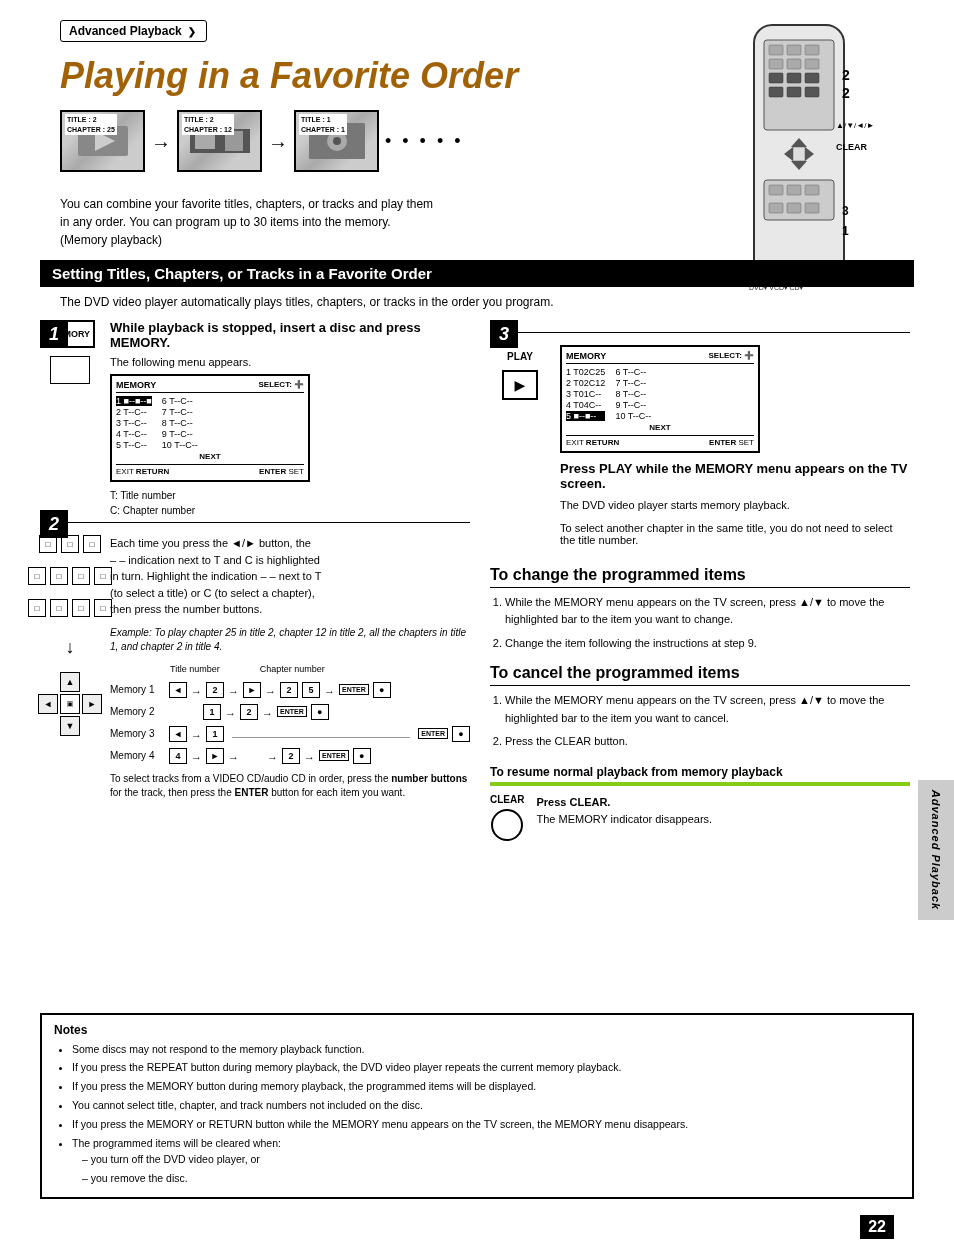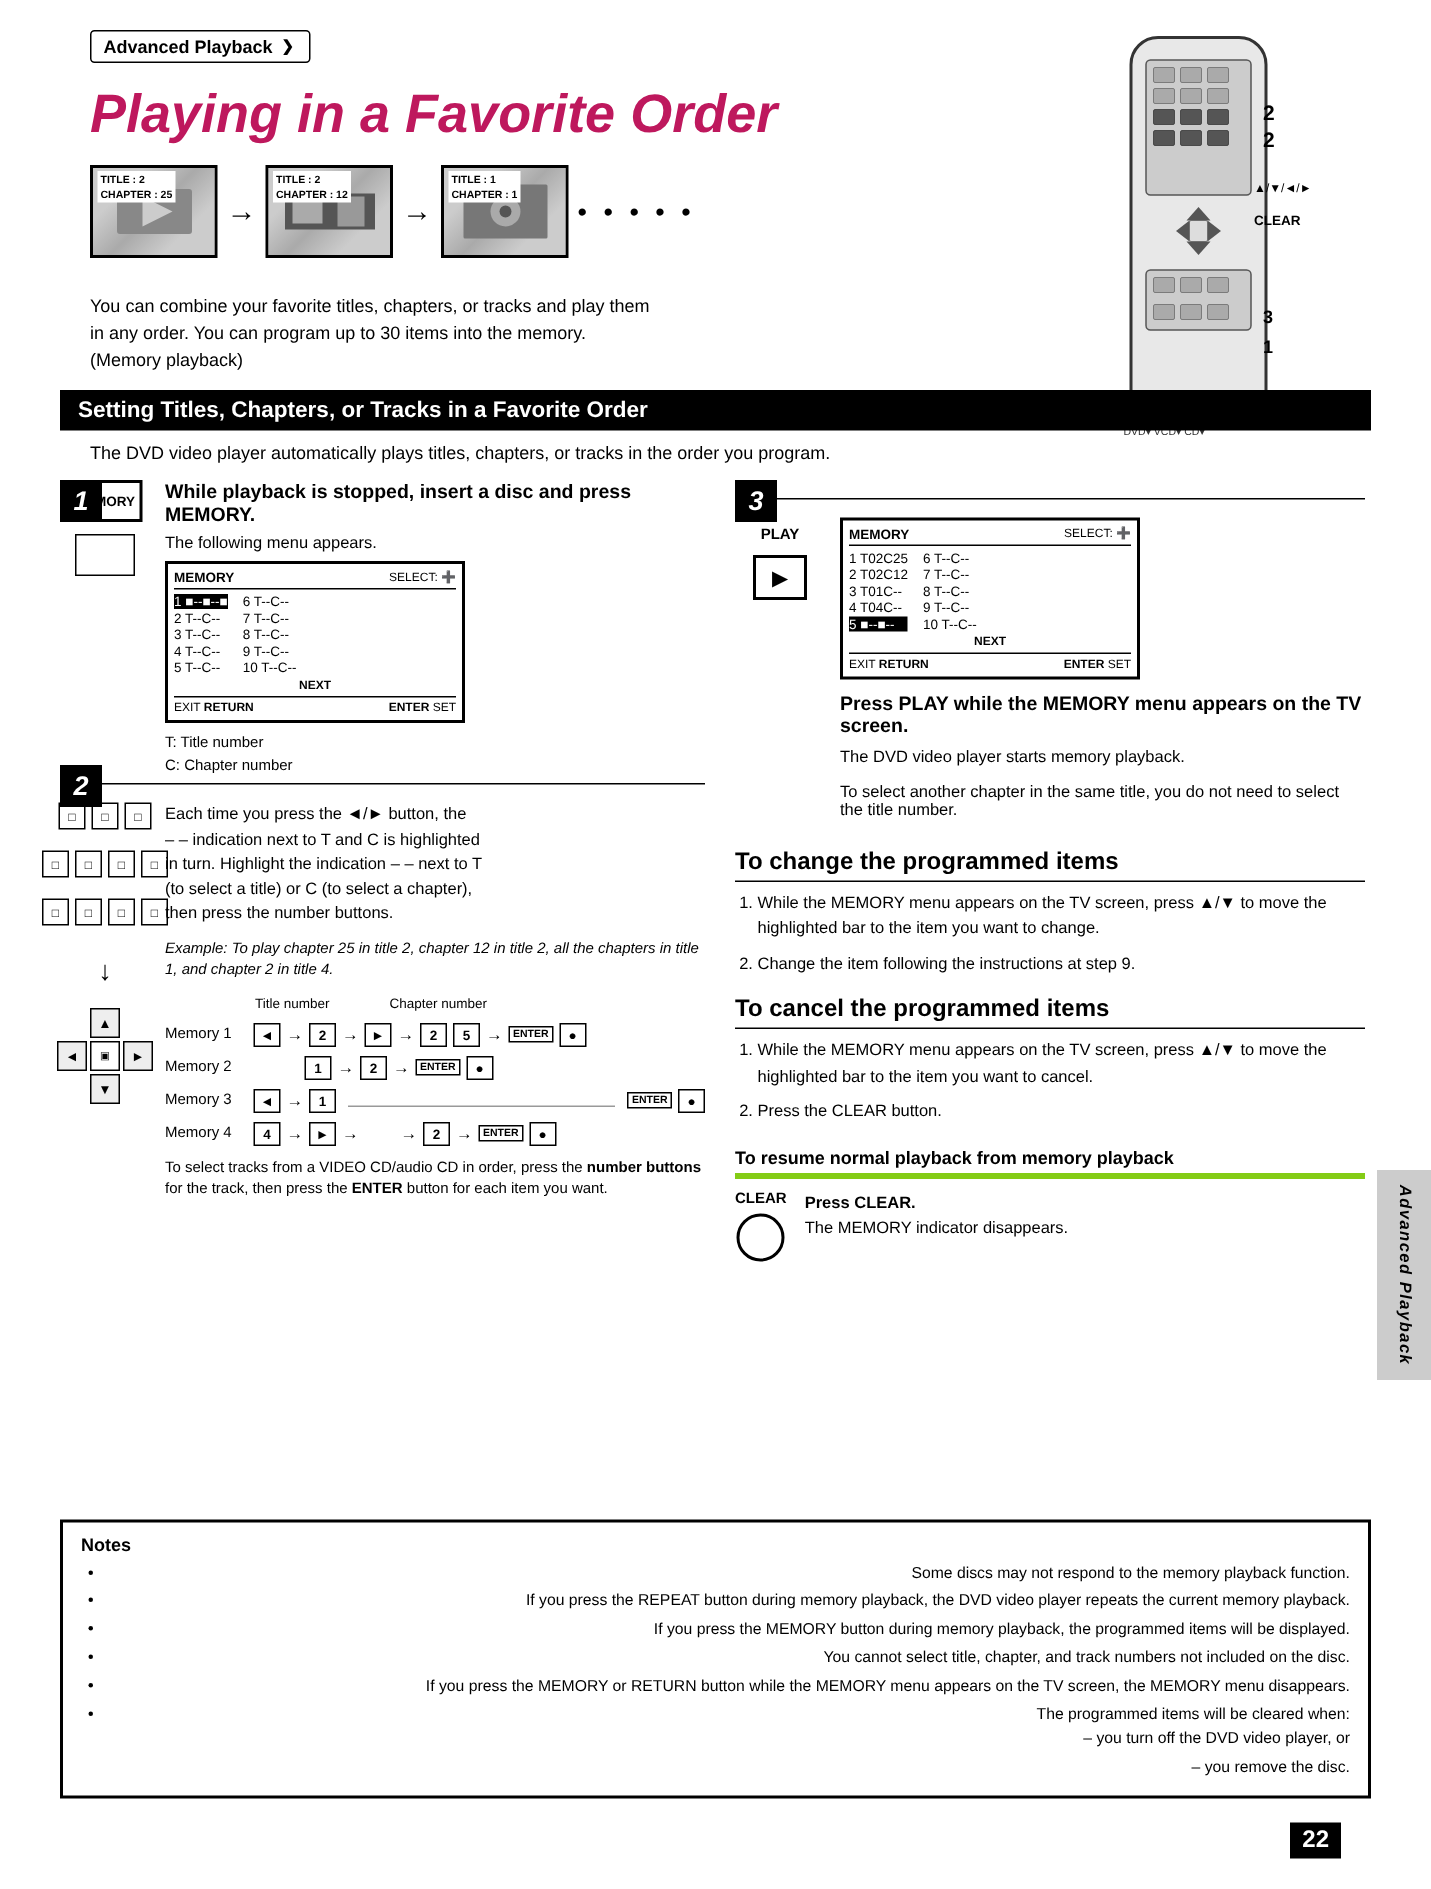--- a/index.html
+++ b/index.html
@@ -52,21 +52,21 @@
     }
 
     
     .main-title {
       position: absolute;
       top: 55px;
       left: 60px;
       font-size: 36px;
       font-weight: bold;
       font-style: italic;
-      color: #be185d;
+      color: #a16207;
       font-family: Arial, Helvetica, sans-serif;
     }
 
     
     .sequence-area {
       position: absolute;
       top: 110px;
       left: 60px;
       display: flex;
       align-items: center;
@@ -423,21 +423,20 @@
     .notes-body {
       font-size: 10.5px;
       line-height: 1.6;
     }
     .notes-body ul {
       list-style: disc;
       padding-left: 18px;
     }
     .notes-body li {
       margin-bottom: 2px;
-      text-align: right;
     }
     .notes-body .sub-list {
       list-style: none;
       padding-left: 10px;
     }
     .notes-body .sub-list li::before {
       content: '– ';
     }
 
     
@@ -501,21 +500,21 @@
 
     
     .seq-title-label {
       font-size: 7px;
       font-weight: bold;
       line-height: 1.1;
     }
 
     .select-indicator {
       font-size: 8px;
-      font-weight: normal;
+      font-weight: bold;
     }
 
     
     .nav-btns {
       display: grid;
       grid-template-columns: 20px 20px 20px;
       grid-template-rows: 20px 20px 20px;
       gap: 2px;
     }
     .nav-btn {

